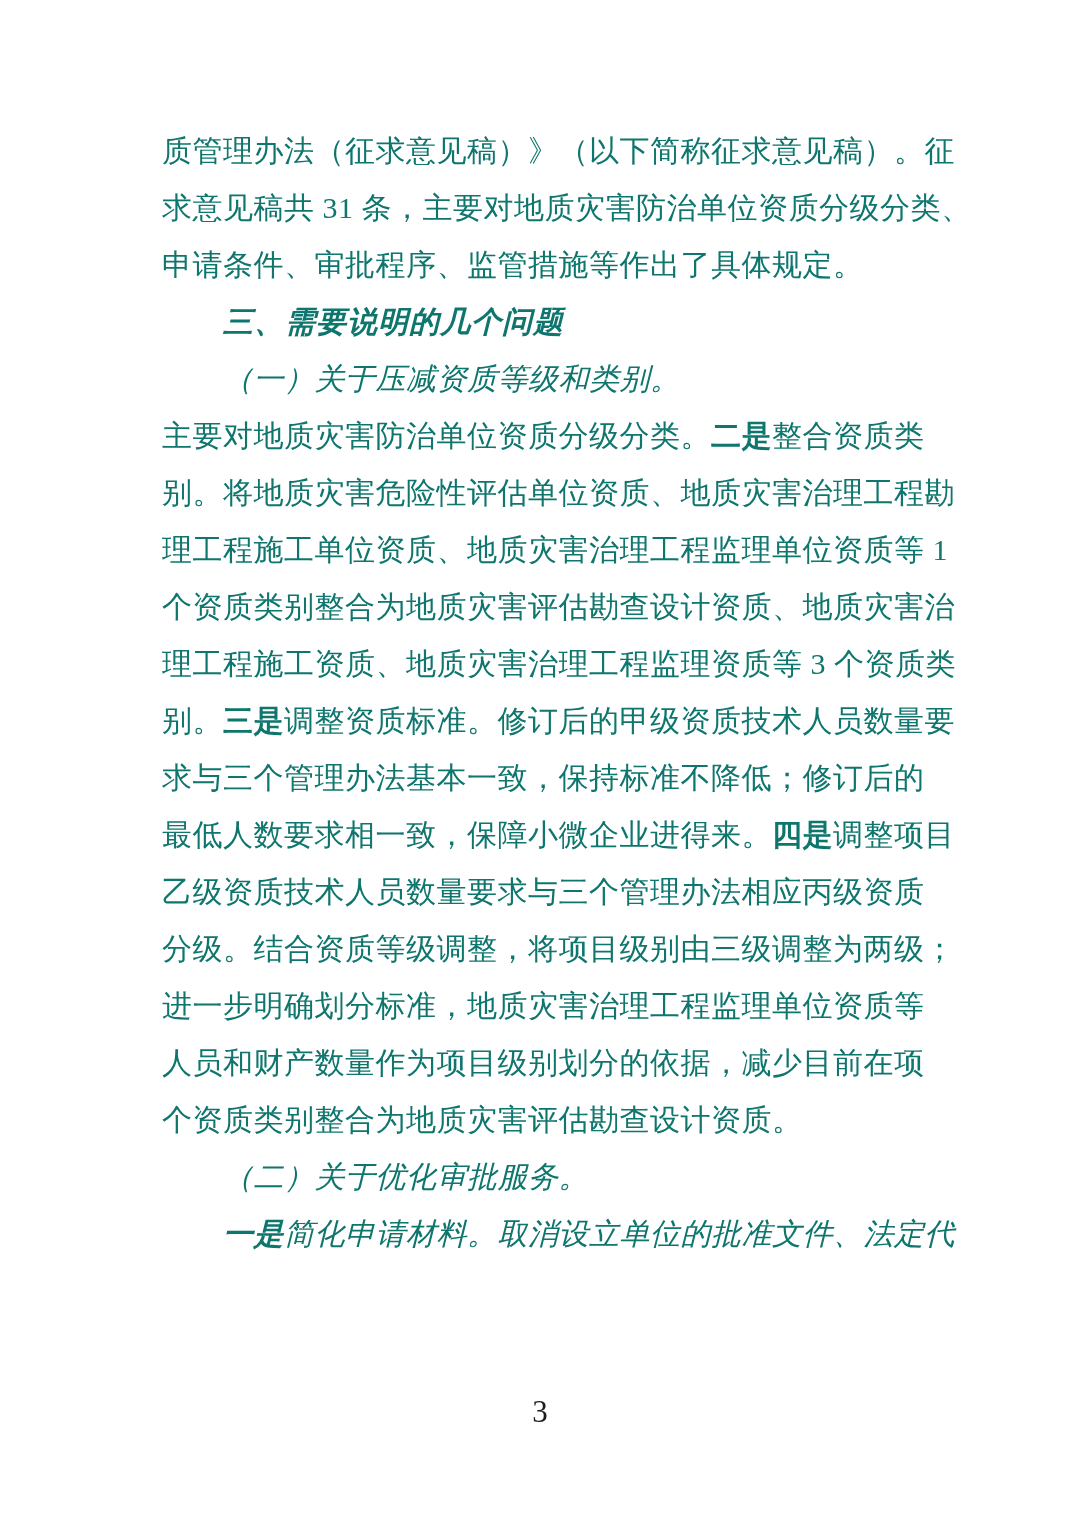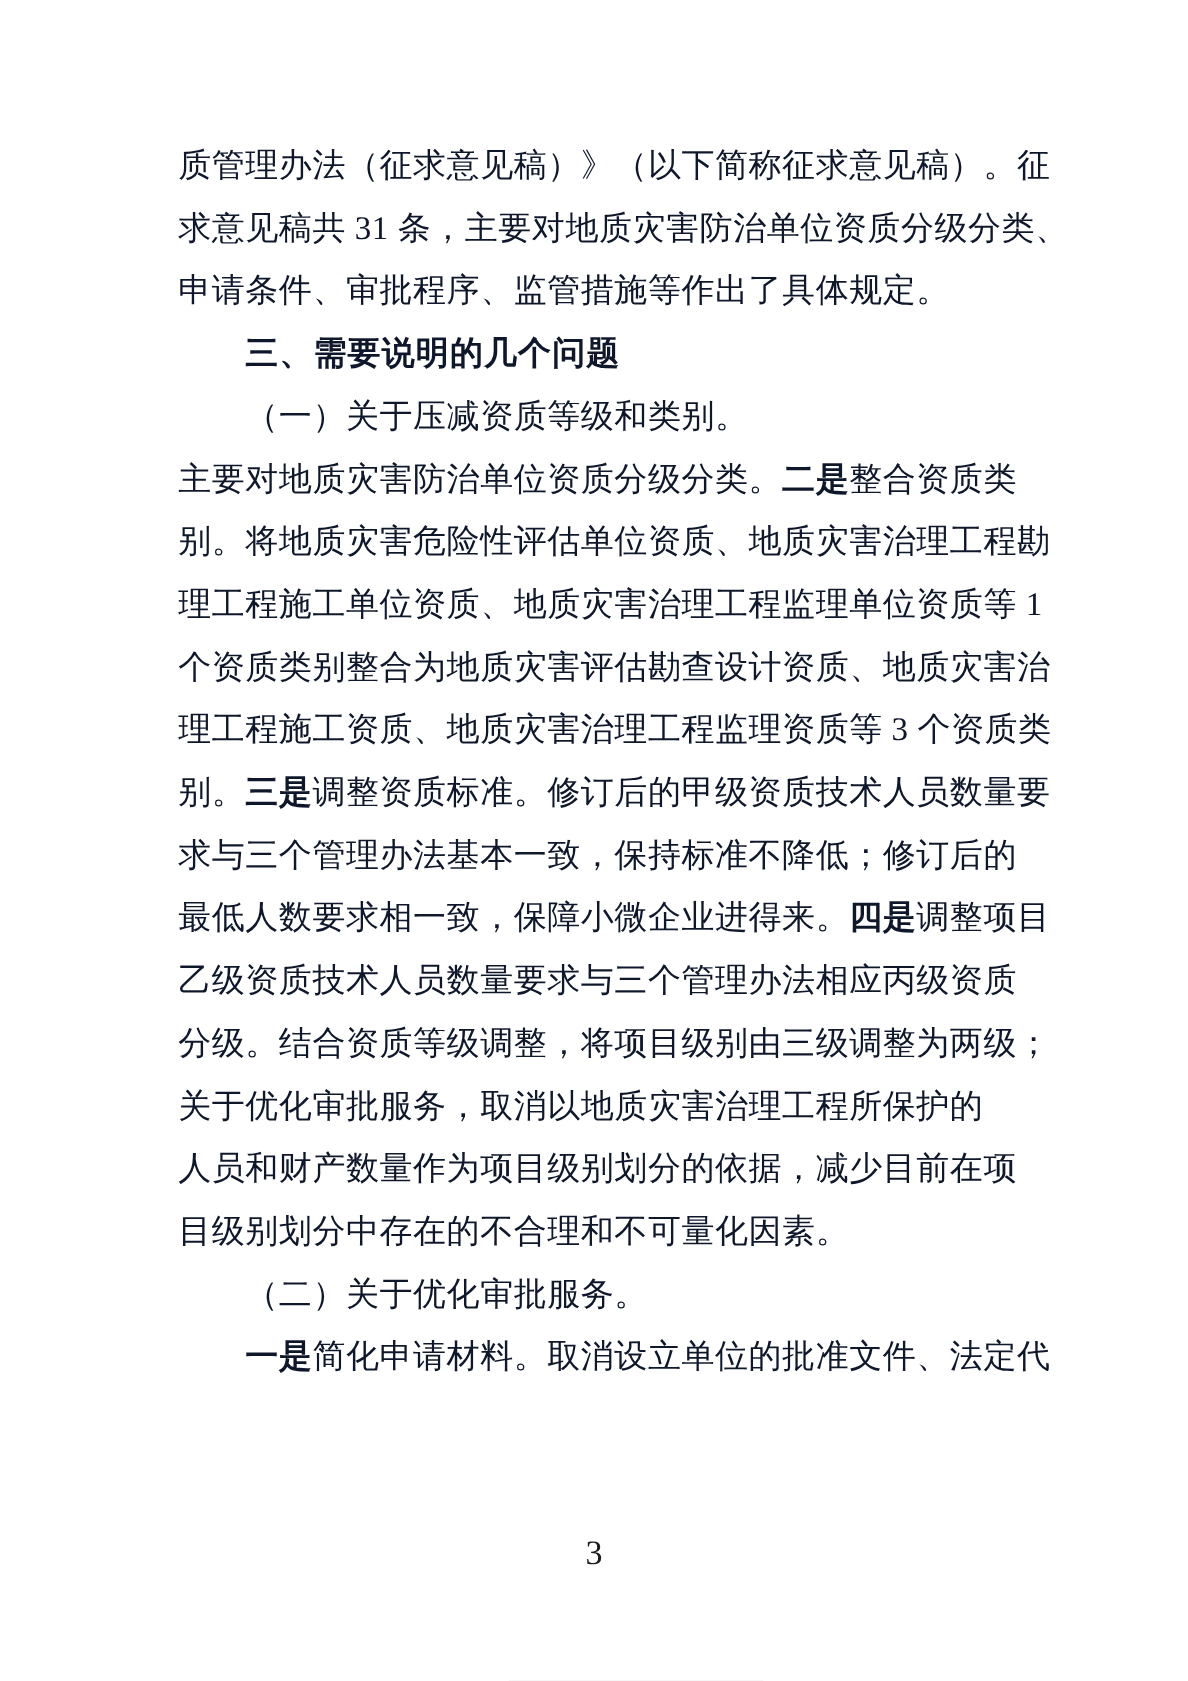--- a/index.html
+++ b/index.html
@@ -18,23 +18,23 @@
   .text-column {
     position: absolute;
     left: 162px; top: 122px;
     width: 790px;
   }
   .line {
     font-size: 30px;
     line-height: 57px;
     letter-spacing: 0.5px;
     white-space: nowrap;
-    color: #0f172a;
+    color: #0f766e;
   }
-  .line.indent { padding-left: 61px; }
+  .line.indent { padding-left: 61px; font-style: italic; }
   .line.heading {
     font-family: "Liberation Sans", sans-serif;
     font-weight: 700;
     letter-spacing: 1px;
   }
   .line.subheading {
     font-family: "Liberation Serif", serif;
     font-weight: 400;
   }
   .seg { font-weight: 400; }
@@ -66,20 +66,20 @@
       <div class="line"><span class="seg">主要对地质灾害防治单位资质分级分类。</span><span class="seg-bold">二是</span><span class="seg">整合资质类</span></div>
       <div class="line"><span class="seg">别。将地质灾害危险性评估单位资质、地质灾害治理工程勘</span></div>
       <div class="line"><span class="seg">理工程施工单位资质、地质灾害治理工程监理单位资质等 1</span></div>
       <div class="line"><span class="seg">个资质类别整合为地质灾害评估勘查设计资质、地质灾害治</span></div>
       <div class="line"><span class="seg">理工程施工资质、地质灾害治理工程监理资质等 3 个资质类</span></div>
       <div class="line"><span class="seg">别。</span><span class="seg-bold">三是</span><span class="seg">调整资质标准。修订后的甲级资质技术人员数量要</span></div>
       <div class="line"><span class="seg">求与三个管理办法基本一致，保持标准不降低；修订后的</span></div>
       <div class="line"><span class="seg">最低人数要求相一致，保障小微企业进得来。</span><span class="seg-bold">四是</span><span class="seg">调整项目</span></div>
       <div class="line"><span class="seg">乙级资质技术人员数量要求与三个管理办法相应丙级资质</span></div>
       <div class="line"><span class="seg">分级。结合资质等级调整，将项目级别由三级调整为两级；</span></div>
-      <div class="line"><span class="seg">关于优化审批服务，取消以地质灾害治理工程所保护的</span></div>
+      <div class="line"><span class="seg">进一步明确划分标准，地质灾害治理工程监理单位资质等</span></div>
       <div class="line"><span class="seg">人员和财产数量作为项目级别划分的依据，减少目前在项</span></div>
-      <div class="line"><span class="seg">目级别划分中存在的不合理和不可量化因素。</span></div>
+      <div class="line"><span class="seg">个资质类别整合为地质灾害评估勘查设计资质。</span></div>
       <div class="line indent subheading"><span class="seg">（二）关于优化审批服务。</span></div>
       <div class="line indent"><span class="seg-bold">一是</span><span class="seg">简化申请材料。取消设立单位的批准文件、法定代</span></div>
     </div>
   <div class="page-number">3</div>
 </div>
 
 </body></html>

